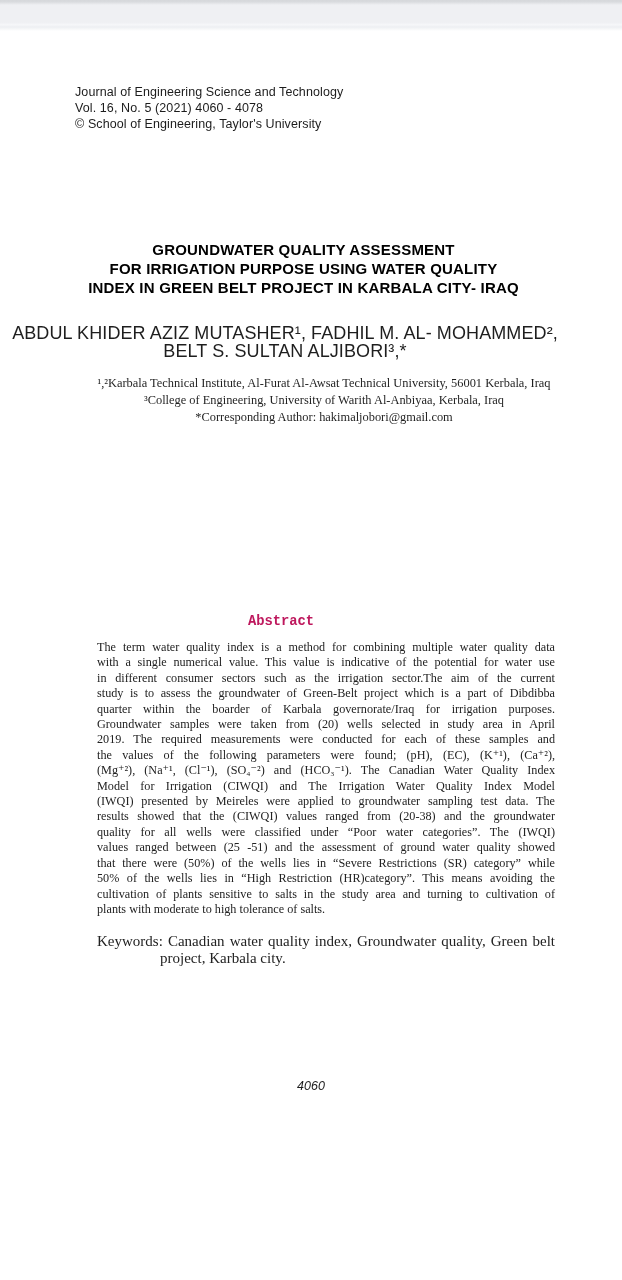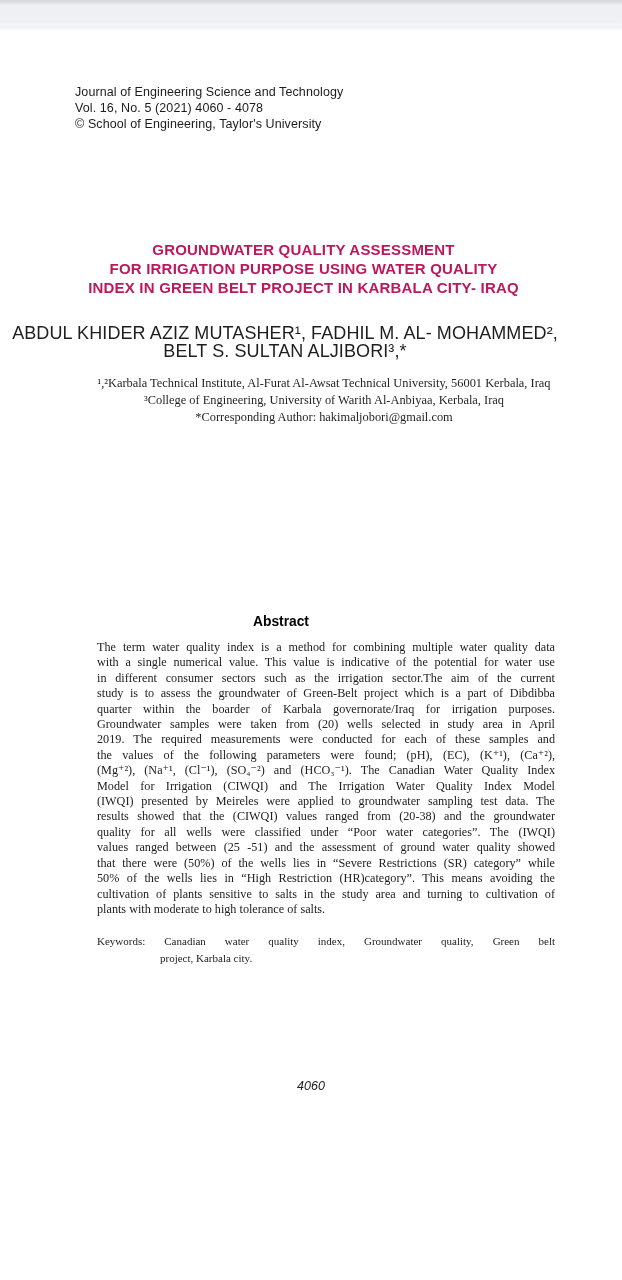--- a/index.html
+++ b/index.html
@@ -17,53 +17,53 @@
       #eff0f3 16%, #eff0f3 72%,
       #f6f7f9 80%, #edeff2 87%, #ffffff 100%);
   }
   .journal-header {
     position: absolute; left: 75px; top: 84px;
     font-size: 12.5px; line-height: 16px; color: #1c1c1c;
     letter-spacing: 0.1px;
   }
   .title-block {
     position: absolute; left: 0; top: 240px; width: 607px;
-    text-align: center; font-weight: bold; color: #be185d;
+    text-align: center; font-weight: bold; color: #000000;
     font-size: 15px; line-height: 19px; letter-spacing: 0.2px;
   }
   .authors-block {
     position: absolute; left: 0; top: 324px; width: 570px;
     text-align: center; color: #1e1e1e;
     font-size: 18px; line-height: 18px; letter-spacing: 0.1px;
   }
   .affiliations-block {
     position: absolute; left: 0; top: 375px; width: 622px;
     text-align: center; color: #1f1f1f;
     font-family: "Liberation Serif", "DejaVu Serif", serif;
     font-size: 12.4px; line-height: 17px; padding-left: 13px;
   }
   .abstract-heading {
     position: absolute; left: 0; top: 614px; width: 562px;
-    text-align: center; font-weight: bold; color: #000000;
-    font-family: Liberation Sans, sans-serif;
+    text-align: center; font-weight: bold; color: #be185d;
+    font-family: Liberation Mono, monospace;
     font-size: 13.8px;
   }
   .abstract-body {
     position: absolute; left: 97px; top: 640px; width: 458px;
     color: #222222;
     font-family: "Liberation Serif", "DejaVu Serif", serif;
     font-size: 12.2px; line-height: 15.4px;
   }
   .aline { text-align: justify; text-align-last: justify; white-space: normal; }
   .aline.last { text-align-last: left; }
   .keywords-block {
     position: absolute; left: 97px; top: 933px; width: 458px;
     color: #222222;
     font-family: "Liberation Serif", "DejaVu Serif", serif;
-    font-size: 11px; line-height: 16.5px;
+    font-size: 15px; line-height: 16.5px;
   }
   .kline1 { text-align: justify; text-align-last: justify; }
   .kline2 { margin-left: 63px; }
   .page-number {
     position: absolute; left: 0; top: 1079px; width: 622px;
     text-align: center; color: #1c1c1c; font-size: 12.5px; font-style: italic;
   }
 </style>
 </head>
 <body>

